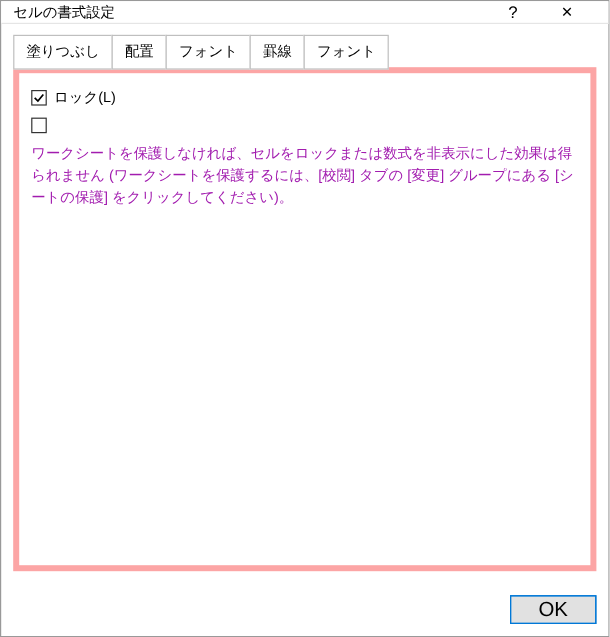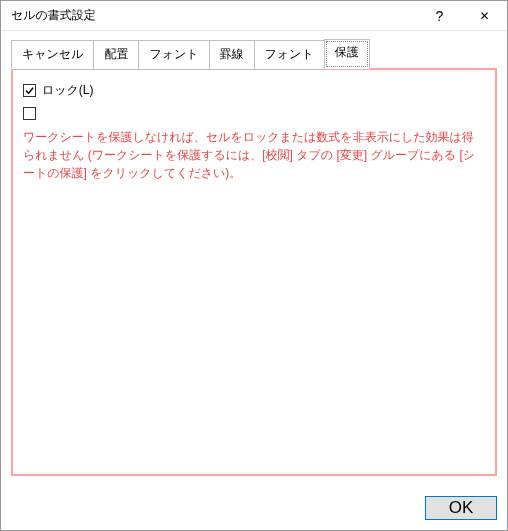--- a/index.html
+++ b/index.html
@@ -12,24 +12,24 @@
   .window {
     width: 508px;
     height: 531px;
     border: 1px solid #999;
     background: #fff;
     display: flex;
     flex-direction: column;
     box-shadow: 2px 2px 8px rgba(0,0,0,0.25);
   }
   .titlebar {
-    height: 30px;
+    height: 19px;
     display: flex;
     align-items: center;
-    padding: 0 0 0 10px;
+    padding: 0 12px 0 10px;
     background: #fff;
     border-bottom: 1px solid #e5e5e5;
     color: #000;
   }
   .titlebar .title { flex: 1; font-size: 12px; }
   .titlebar .tb-btn {
     width: 45px;
     height: 30px;
     display: flex;
     align-items: center;
@@ -60,21 +60,21 @@
   .tab.active {
     border-bottom: 1px solid #fff;
     outline: 1px dotted #888;
     outline-offset: -3px;
     z-index: 2;
     top: 0;
     padding-top: 4px;
     padding-bottom: 7px;
   }
   .tabpanel {
-    border: 2px solid #fca5a5;
+    border: 5px solid #fca5a5;
     flex: 1;
     padding: 12px 10px 10px 10px;
     background: #fff;
   }
   .check-row {
     display: flex;
     align-items: center;
     gap: 6px;
     margin-bottom: 8px;
   }
@@ -88,21 +88,21 @@
     background: #fff;
   }
   .check-mark {
     width: 9px;
     height: 9px;
     display: block;
   }
   .desc {
     margin-top: 8px;
     line-height: 1.5;
-    color: #ef4444;
+    color: #a21caf;
   }
   .buttonbar {
     display: flex;
     justify-content: flex-end;
     gap: 8px;
     padding: 10px;
   }
   .btn {
     min-width: 72px;
     height: 24px;
@@ -131,26 +131,25 @@
     <div class="tb-btn">
       <span style="font-size:14px;">?</span>
     </div>
     <div class="tb-btn close">
       <span style="font-size:12px;">✕</span>
     </div>
   </div>
 
   <div class="content">
     <div class="tabs">
-      <div class="tab">キャンセル</div>
+      <div class="tab">塗りつぶし</div>
       <div class="tab">配置</div>
       <div class="tab">フォント</div>
       <div class="tab">罫線</div>
       <div class="tab">フォント</div>
-      <div class="tab active">保護</div>
     </div>
 
     <div class="tabpanel">
 
       <div class="check-row">
         <span class="check-box">
           <svg class="check-mark" viewBox="0 0 10 10">
             <path d="M1 5 L4 8 L9 2" stroke="#000" stroke-width="1.6" fill="none"></path>
           </svg>
         </span>

